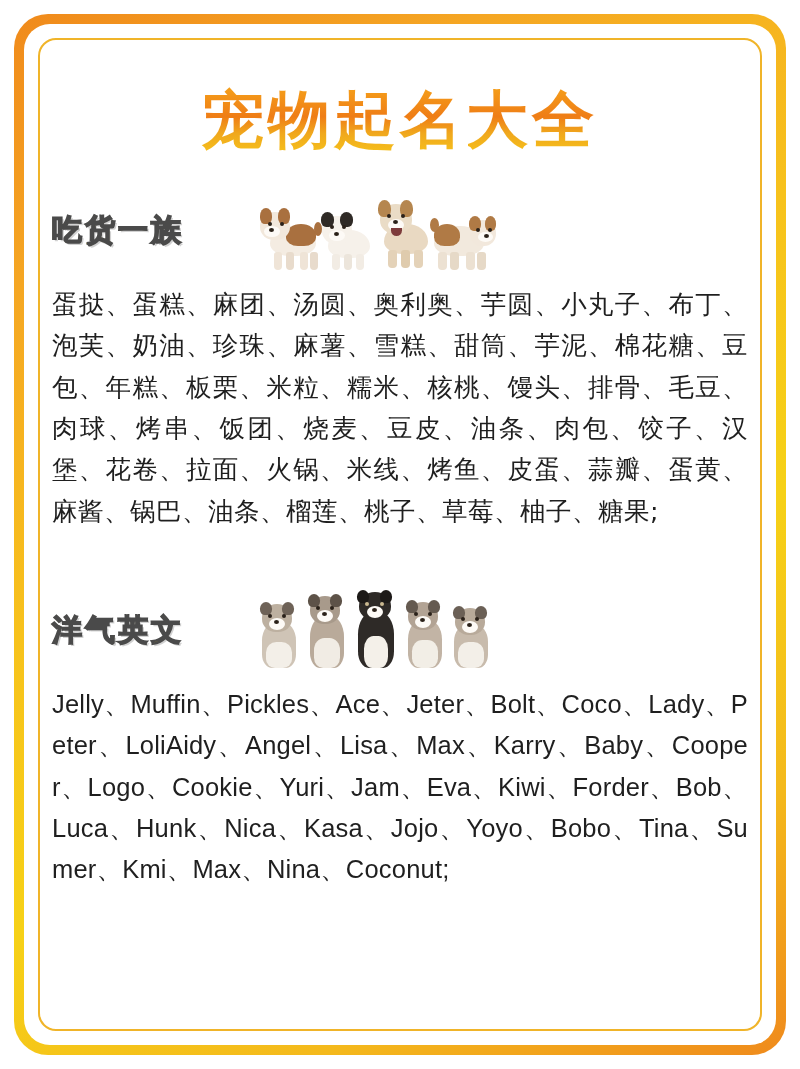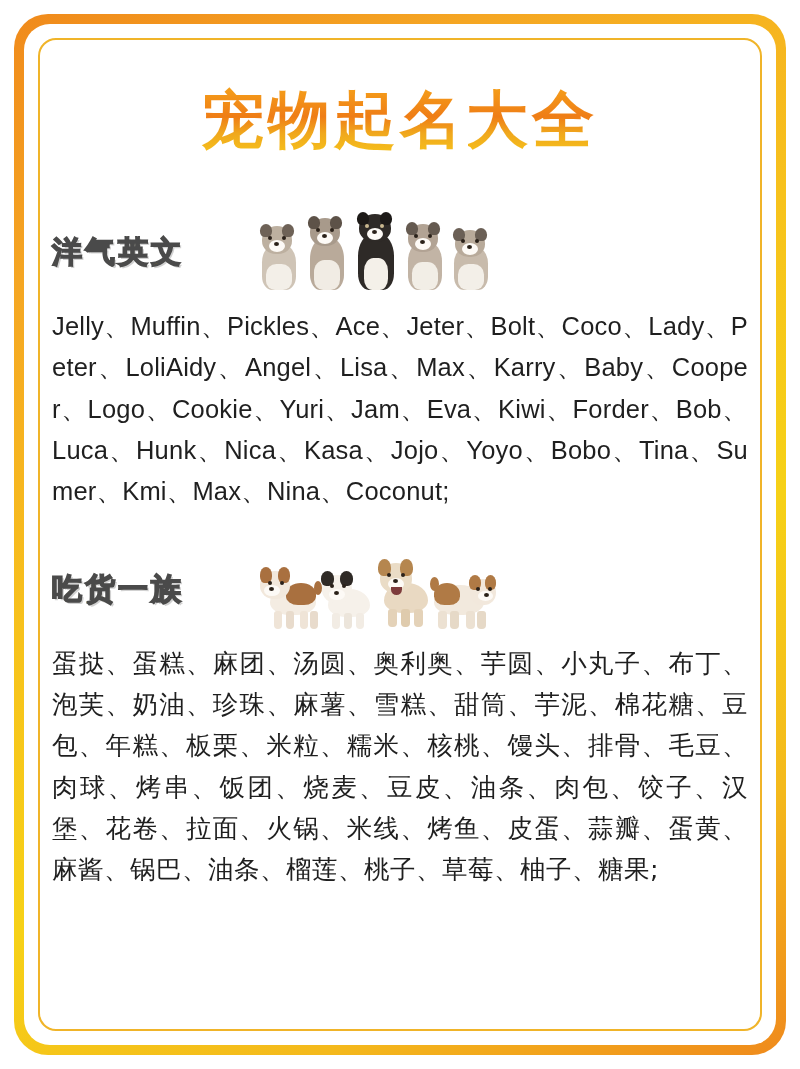--- a/index.html
+++ b/index.html
@@ -195,88 +195,20 @@
 
 <div class="poster">
   <div class="frame-outer"></div>
   <div class="frame-inner"></div>
   <div class="frame-line"></div>
 
   <div class="content">
 
     <div class="title-wrap">
       <div class="main-title">宠物起名大全</div>
-    </div>
-
-    <div class="section" style="margin-top:52px;">
-      <div class="section-head">
-        <div class="section-label">洋气英文</div>
-
-        <div class="photo photo-2">
-          <div class="pup-stage">
-
-            <div class="pup" style="left:6px; width:48px; height:80px;">
-              <div class="body" style="left:8px; top:30px; width:34px; height:46px; background:#cfc4b6; border-radius:40% 40% 30% 30%;"></div>
-              <div class="body" style="left:12px; top:50px; width:26px; height:26px; background:#f3efe8; border-radius:40% 40% 35% 35%;"></div>
-              <div class="head" style="left:8px; top:12px; width:30px; height:28px; background:#bdb0a0;"></div>
-              <div class="ear-l" style="left:6px; top:10px; width:12px; height:13px; background:#6e6257;"></div>
-              <div class="ear-r" style="left:28px; top:10px; width:12px; height:13px; background:#6e6257;"></div>
-              <div class="muzzle" style="left:15px; top:26px; width:16px; height:12px;"></div>
-              <div class="eye" style="left:14px; top:22px;"></div>
-              <div class="eye" style="left:28px; top:22px;"></div>
-              <div class="nose" style="left:20px; top:28px;"></div>
-            </div>
-            <div class="pup" style="left:54px; width:48px; height:86px;">
-              <div class="body" style="left:8px; top:30px; width:34px; height:52px; background:#b9aa9a; border-radius:40% 40% 30% 30%;"></div>
-              <div class="body" style="left:12px; top:52px; width:26px; height:30px; background:#f1ece4; border-radius:40% 40% 35% 35%;"></div>
-              <div class="head" style="left:8px; top:10px; width:30px; height:28px; background:#a89a8b;"></div>
-              <div class="ear-l" style="left:6px; top:8px; width:12px; height:13px; background:#5d5248;"></div>
-              <div class="ear-r" style="left:28px; top:8px; width:12px; height:13px; background:#5d5248;"></div>
-              <div class="muzzle" style="left:15px; top:24px; width:16px; height:12px;"></div>
-              <div class="eye" style="left:14px; top:20px;"></div>
-              <div class="eye" style="left:28px; top:20px;"></div>
-              <div class="nose" style="left:20px; top:26px;"></div>
-            </div>
-            <div class="pup" style="left:102px; width:50px; height:88px;">
-              <div class="body" style="left:8px; top:28px; width:36px; height:56px; background:#2e2a27; border-radius:40% 40% 30% 30%;"></div>
-              <div class="body" style="left:14px; top:52px; width:24px; height:32px; background:#f4f0e9; border-radius:40% 40% 35% 35%;"></div>
-              <div class="head" style="left:9px; top:8px; width:32px; height:28px; background:#2e2a27;"></div>
-              <div class="ear-l" style="left:7px; top:6px; width:12px; height:13px; background:#1d1a18;"></div>
-              <div class="ear-r" style="left:30px; top:6px; width:12px; height:13px; background:#1d1a18;"></div>
-              <div class="muzzle" style="left:17px; top:22px; width:16px; height:12px;"></div>
-              <div class="eye" style="left:15px; top:18px; background:#c9b88f;"></div>
-              <div class="eye" style="left:30px; top:18px; background:#c9b88f;"></div>
-              <div class="nose" style="left:22px; top:24px;"></div>
-            </div>
-            <div class="pup" style="left:152px; width:48px; height:82px;">
-              <div class="body" style="left:8px; top:30px; width:34px; height:48px; background:#c2b4a5; border-radius:40% 40% 30% 30%;"></div>
-              <div class="body" style="left:12px; top:50px; width:26px; height:28px; background:#f2eee6; border-radius:40% 40% 35% 35%;"></div>
-              <div class="head" style="left:8px; top:12px; width:30px; height:28px; background:#b2a394;"></div>
-              <div class="ear-l" style="left:6px; top:10px; width:12px; height:13px; background:#655a50;"></div>
-              <div class="ear-r" style="left:28px; top:10px; width:12px; height:13px; background:#655a50;"></div>
-              <div class="muzzle" style="left:15px; top:26px; width:16px; height:12px;"></div>
-              <div class="eye" style="left:14px; top:22px;"></div>
-              <div class="eye" style="left:28px; top:22px;"></div>
-              <div class="nose" style="left:20px; top:28px;"></div>
-            </div>
-            <div class="pup" style="left:200px; width:46px; height:78px;">
-              <div class="body" style="left:6px; top:30px; width:34px; height:44px; background:#c8bbac; border-radius:40% 40% 30% 30%;"></div>
-              <div class="body" style="left:10px; top:48px; width:26px; height:26px; background:#f3efe8; border-radius:40% 40% 35% 35%;"></div>
-              <div class="head" style="left:7px; top:14px; width:30px; height:27px; background:#b8aa9a;"></div>
-              <div class="ear-l" style="left:5px; top:12px; width:12px; height:13px; background:#6b6056;"></div>
-              <div class="ear-r" style="left:27px; top:12px; width:12px; height:13px; background:#6b6056;"></div>
-              <div class="muzzle" style="left:14px; top:27px; width:16px; height:12px;"></div>
-              <div class="eye" style="left:13px; top:23px;"></div>
-              <div class="eye" style="left:27px; top:23px;"></div>
-              <div class="nose" style="left:19px; top:29px;"></div>
-            </div>
-          </div>
-        </div>
-      </div>
-      <div class="names latin">Jelly、Muffin、Pickles、Ace、Jeter、Bolt、Coco、Lady、Peter、LoliAidy、Angel、Lisa、Max、Karry、Baby、Cooper、Logo、Cookie、Yuri、Jam、Eva、Kiwi、Forder、Bob、Luca、Hunk、Nica、Kasa、Jojo、Yoyo、Bobo、Tina、Sumer、Kmi、Max、Nina、Coconut;</div>
     </div>
 
     <div class="section">
       <div class="section-head">
         <div class="section-label">吃货一族</div>
 
         <div class="photo photo-1">
           <div class="pup-stage">
 
             <div class="pup" style="left:8px; width:62px; height:72px;">
@@ -340,14 +272,82 @@
               <div class="eye" style="left:46px; top:26px;"></div>
               <div class="eye" style="left:58px; top:26px;"></div>
               <div class="tail" style="left:0px; top:16px; width:9px; height:14px; background:#b07a45;"></div>
             </div>
           </div>
         </div>
       </div>
       <div class="names">蛋挞、蛋糕、麻团、汤圆、奥利奥、芋圆、小丸子、布丁、泡芙、奶油、珍珠、麻薯、雪糕、甜筒、芋泥、棉花糖、豆包、年糕、板栗、米粒、糯米、核桃、馒头、排骨、毛豆、肉球、烤串、饭团、烧麦、豆皮、油条、肉包、饺子、汉堡、花卷、拉面、火锅、米线、烤鱼、皮蛋、蒜瓣、蛋黄、麻酱、锅巴、油条、榴莲、桃子、草莓、柚子、糖果;</div>
     </div>
 
+    <div class="section" style="margin-top:52px;">
+      <div class="section-head">
+        <div class="section-label">洋气英文</div>
+
+        <div class="photo photo-2">
+          <div class="pup-stage">
+
+            <div class="pup" style="left:6px; width:48px; height:80px;">
+              <div class="body" style="left:8px; top:30px; width:34px; height:46px; background:#cfc4b6; border-radius:40% 40% 30% 30%;"></div>
+              <div class="body" style="left:12px; top:50px; width:26px; height:26px; background:#f3efe8; border-radius:40% 40% 35% 35%;"></div>
+              <div class="head" style="left:8px; top:12px; width:30px; height:28px; background:#bdb0a0;"></div>
+              <div class="ear-l" style="left:6px; top:10px; width:12px; height:13px; background:#6e6257;"></div>
+              <div class="ear-r" style="left:28px; top:10px; width:12px; height:13px; background:#6e6257;"></div>
+              <div class="muzzle" style="left:15px; top:26px; width:16px; height:12px;"></div>
+              <div class="eye" style="left:14px; top:22px;"></div>
+              <div class="eye" style="left:28px; top:22px;"></div>
+              <div class="nose" style="left:20px; top:28px;"></div>
+            </div>
+            <div class="pup" style="left:54px; width:48px; height:86px;">
+              <div class="body" style="left:8px; top:30px; width:34px; height:52px; background:#b9aa9a; border-radius:40% 40% 30% 30%;"></div>
+              <div class="body" style="left:12px; top:52px; width:26px; height:30px; background:#f1ece4; border-radius:40% 40% 35% 35%;"></div>
+              <div class="head" style="left:8px; top:10px; width:30px; height:28px; background:#a89a8b;"></div>
+              <div class="ear-l" style="left:6px; top:8px; width:12px; height:13px; background:#5d5248;"></div>
+              <div class="ear-r" style="left:28px; top:8px; width:12px; height:13px; background:#5d5248;"></div>
+              <div class="muzzle" style="left:15px; top:24px; width:16px; height:12px;"></div>
+              <div class="eye" style="left:14px; top:20px;"></div>
+              <div class="eye" style="left:28px; top:20px;"></div>
+              <div class="nose" style="left:20px; top:26px;"></div>
+            </div>
+            <div class="pup" style="left:102px; width:50px; height:88px;">
+              <div class="body" style="left:8px; top:28px; width:36px; height:56px; background:#2e2a27; border-radius:40% 40% 30% 30%;"></div>
+              <div class="body" style="left:14px; top:52px; width:24px; height:32px; background:#f4f0e9; border-radius:40% 40% 35% 35%;"></div>
+              <div class="head" style="left:9px; top:8px; width:32px; height:28px; background:#2e2a27;"></div>
+              <div class="ear-l" style="left:7px; top:6px; width:12px; height:13px; background:#1d1a18;"></div>
+              <div class="ear-r" style="left:30px; top:6px; width:12px; height:13px; background:#1d1a18;"></div>
+              <div class="muzzle" style="left:17px; top:22px; width:16px; height:12px;"></div>
+              <div class="eye" style="left:15px; top:18px; background:#c9b88f;"></div>
+              <div class="eye" style="left:30px; top:18px; background:#c9b88f;"></div>
+              <div class="nose" style="left:22px; top:24px;"></div>
+            </div>
+            <div class="pup" style="left:152px; width:48px; height:82px;">
+              <div class="body" style="left:8px; top:30px; width:34px; height:48px; background:#c2b4a5; border-radius:40% 40% 30% 30%;"></div>
+              <div class="body" style="left:12px; top:50px; width:26px; height:28px; background:#f2eee6; border-radius:40% 40% 35% 35%;"></div>
+              <div class="head" style="left:8px; top:12px; width:30px; height:28px; background:#b2a394;"></div>
+              <div class="ear-l" style="left:6px; top:10px; width:12px; height:13px; background:#655a50;"></div>
+              <div class="ear-r" style="left:28px; top:10px; width:12px; height:13px; background:#655a50;"></div>
+              <div class="muzzle" style="left:15px; top:26px; width:16px; height:12px;"></div>
+              <div class="eye" style="left:14px; top:22px;"></div>
+              <div class="eye" style="left:28px; top:22px;"></div>
+              <div class="nose" style="left:20px; top:28px;"></div>
+            </div>
+            <div class="pup" style="left:200px; width:46px; height:78px;">
+              <div class="body" style="left:6px; top:30px; width:34px; height:44px; background:#c8bbac; border-radius:40% 40% 30% 30%;"></div>
+              <div class="body" style="left:10px; top:48px; width:26px; height:26px; background:#f3efe8; border-radius:40% 40% 35% 35%;"></div>
+              <div class="head" style="left:7px; top:14px; width:30px; height:27px; background:#b8aa9a;"></div>
+              <div class="ear-l" style="left:5px; top:12px; width:12px; height:13px; background:#6b6056;"></div>
+              <div class="ear-r" style="left:27px; top:12px; width:12px; height:13px; background:#6b6056;"></div>
+              <div class="muzzle" style="left:14px; top:27px; width:16px; height:12px;"></div>
+              <div class="eye" style="left:13px; top:23px;"></div>
+              <div class="eye" style="left:27px; top:23px;"></div>
+              <div class="nose" style="left:19px; top:29px;"></div>
+            </div>
+          </div>
+        </div>
+      </div>
+      <div class="names latin">Jelly、Muffin、Pickles、Ace、Jeter、Bolt、Coco、Lady、Peter、LoliAidy、Angel、Lisa、Max、Karry、Baby、Cooper、Logo、Cookie、Yuri、Jam、Eva、Kiwi、Forder、Bob、Luca、Hunk、Nica、Kasa、Jojo、Yoyo、Bobo、Tina、Sumer、Kmi、Max、Nina、Coconut;</div>
+    </div>
+
   </div>
 </div>
 
 </body></html>

